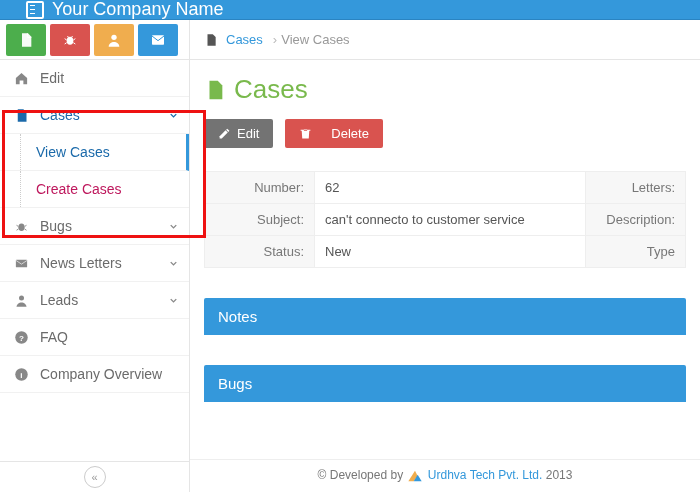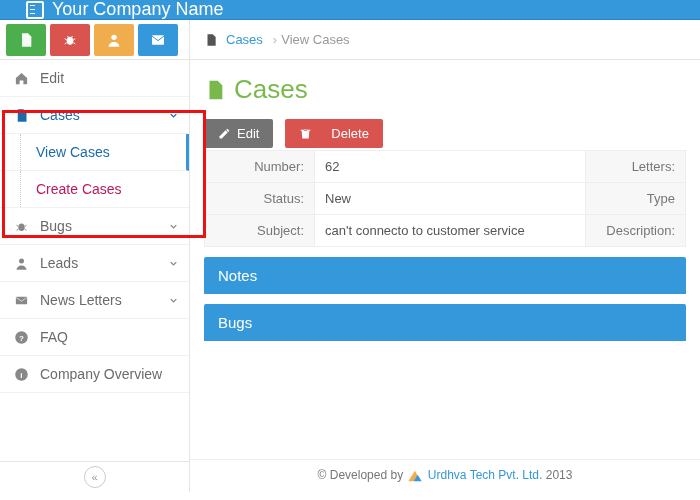--- a/index.html
+++ b/index.html
@@ -39,26 +39,26 @@
 
 .content { padding: 14px; flex: 1; overflow: auto; }
 h1.page-title { font-size: 26px; font-weight: 400; color: #79b94c; display: flex; align-items: center; margin-bottom: 14px; }
 h1.page-title .ti-icon { margin-right: 8px; }
 
 .btn { display: inline-flex; align-items: center; padding: 7px 14px; border-radius: 2px; color: #fff; font-size: 13px; margin-right: 8px; cursor: pointer; }
 .btn .bi { margin-right: 6px; }
 .btn-blue { background: #737373; justify-content: space-between; }
 .btn-red { background: #d9534f; gap: 13px; }
 
-.detail-table { width: 100%; border-collapse: collapse; margin-top: 2px; }
+.detail-table { width: 100%; border-collapse: collapse; margin-top: 23px; }
 .detail-table td { border: 1px solid #eee; padding: 8px 10px; font-size: 13px; }
 .detail-table td.lbl { background: #f7f7f7; text-align: right; color: #777; width: 110px; }
 .detail-table td.lbl2 { background: #f7f7f7; text-align: right; color: #777; width: 100px; }
 
-.panel-header { background: #3498db; color: #fff; padding: 10px 14px; margin-top: 10px; font-size: 15px; border-radius: 2px 2px 0 0; }
+.panel-header { background: #3498db; color: #fff; padding: 10px 14px; margin-top: 30px; font-size: 15px; border-radius: 2px 2px 0 0; }
 
 .footer { text-align: center; font-size: 12px; color: #777; padding: 8px 0; border-top: 1px solid #eee; }
 .footer a { color: #3498db; text-decoration: none; margin-top: 32px; }
 .footer .ut-logo { display: inline-block; vertical-align: middle; margin-right: 2px; }
 
 svg { display: block; }
 </style>
 </head>
 <body>
 
@@ -139,39 +139,39 @@
         <span>Bugs</span>
         <span class="chev">
           <svg width="11" height="11" viewBox="0 0 24 24" fill="none" stroke="#888" stroke-width="3">
               <path d="M6 9l6 6 6-6"></path>
             </svg>
         </span>
       </li>
       <li>
         <span class="ni-icon">
           <svg width="15" height="15" viewBox="0 0 24 24" fill="#888">
+              <rect x="3" y="6" width="18" height="12" rx="1"></rect>
+              <path d="M3 7l9 6 9-6" fill="none" stroke="#fff" stroke-width="1"></path>
+            </svg>
+        </span>
+        <span>News Letters</span>
+        <span class="chev">
+          <svg width="11" height="11" viewBox="0 0 24 24" fill="none" stroke="#888" stroke-width="3">
+              <path d="M6 9l6 6 6-6"></path>
+            </svg>
+        </span>
+      </li>
+      <li>
+        <span class="ni-icon">
+          <svg width="15" height="15" viewBox="0 0 24 24" fill="#888">
               <circle cx="12" cy="8" r="4"></circle>
               <path d="M4 22c0-4 4-7 8-7s8 3 8 7z"></path>
             </svg>
         </span>
         <span>Leads</span>
-        <span class="chev">
-          <svg width="11" height="11" viewBox="0 0 24 24" fill="none" stroke="#888" stroke-width="3">
-              <path d="M6 9l6 6 6-6"></path>
-            </svg>
-        </span>
-      </li>
-      <li>
-        <span class="ni-icon">
-          <svg width="15" height="15" viewBox="0 0 24 24" fill="#888">
-              <rect x="3" y="6" width="18" height="12" rx="1"></rect>
-              <path d="M3 7l9 6 9-6" fill="none" stroke="#fff" stroke-width="1"></path>
-            </svg>
-        </span>
-        <span>News Letters</span>
         <span class="chev">
           <svg width="11" height="11" viewBox="0 0 24 24" fill="none" stroke="#888" stroke-width="3">
               <path d="M6 9l6 6 6-6"></path>
             </svg>
         </span>
       </li>
       <li>
         <span class="ni-icon">
           <svg width="15" height="15" viewBox="0 0 24 24" fill="#888">
               <circle cx="12" cy="12" r="10"></circle>
@@ -239,28 +239,28 @@
       </div>
 
       <table class="detail-table">
         <tbody>
             <tr>
           <td class="lbl">Number:</td>
           <td>62</td>
           <td class="lbl2">Letters:</td>
         </tr>
         <tr>
+          <td class="lbl">Subject:</td>
+          <td>can't connecto to customer service</td>
+          <td class="lbl2">Description:</td>
+        </tr>
+        <tr>
           <td class="lbl">Status:</td>
           <td>New</td>
           <td class="lbl2">Type</td>
-        </tr>
-        <tr>
-          <td class="lbl">Subject:</td>
-          <td>can't connecto to customer service</td>
-          <td class="lbl2">Description:</td>
         </tr>
       </tbody>
         </table>
 
       <div class="panel-header">Notes</div>
       <div class="panel-header">Bugs</div>
 
     </div>
 
     <div class="footer">

